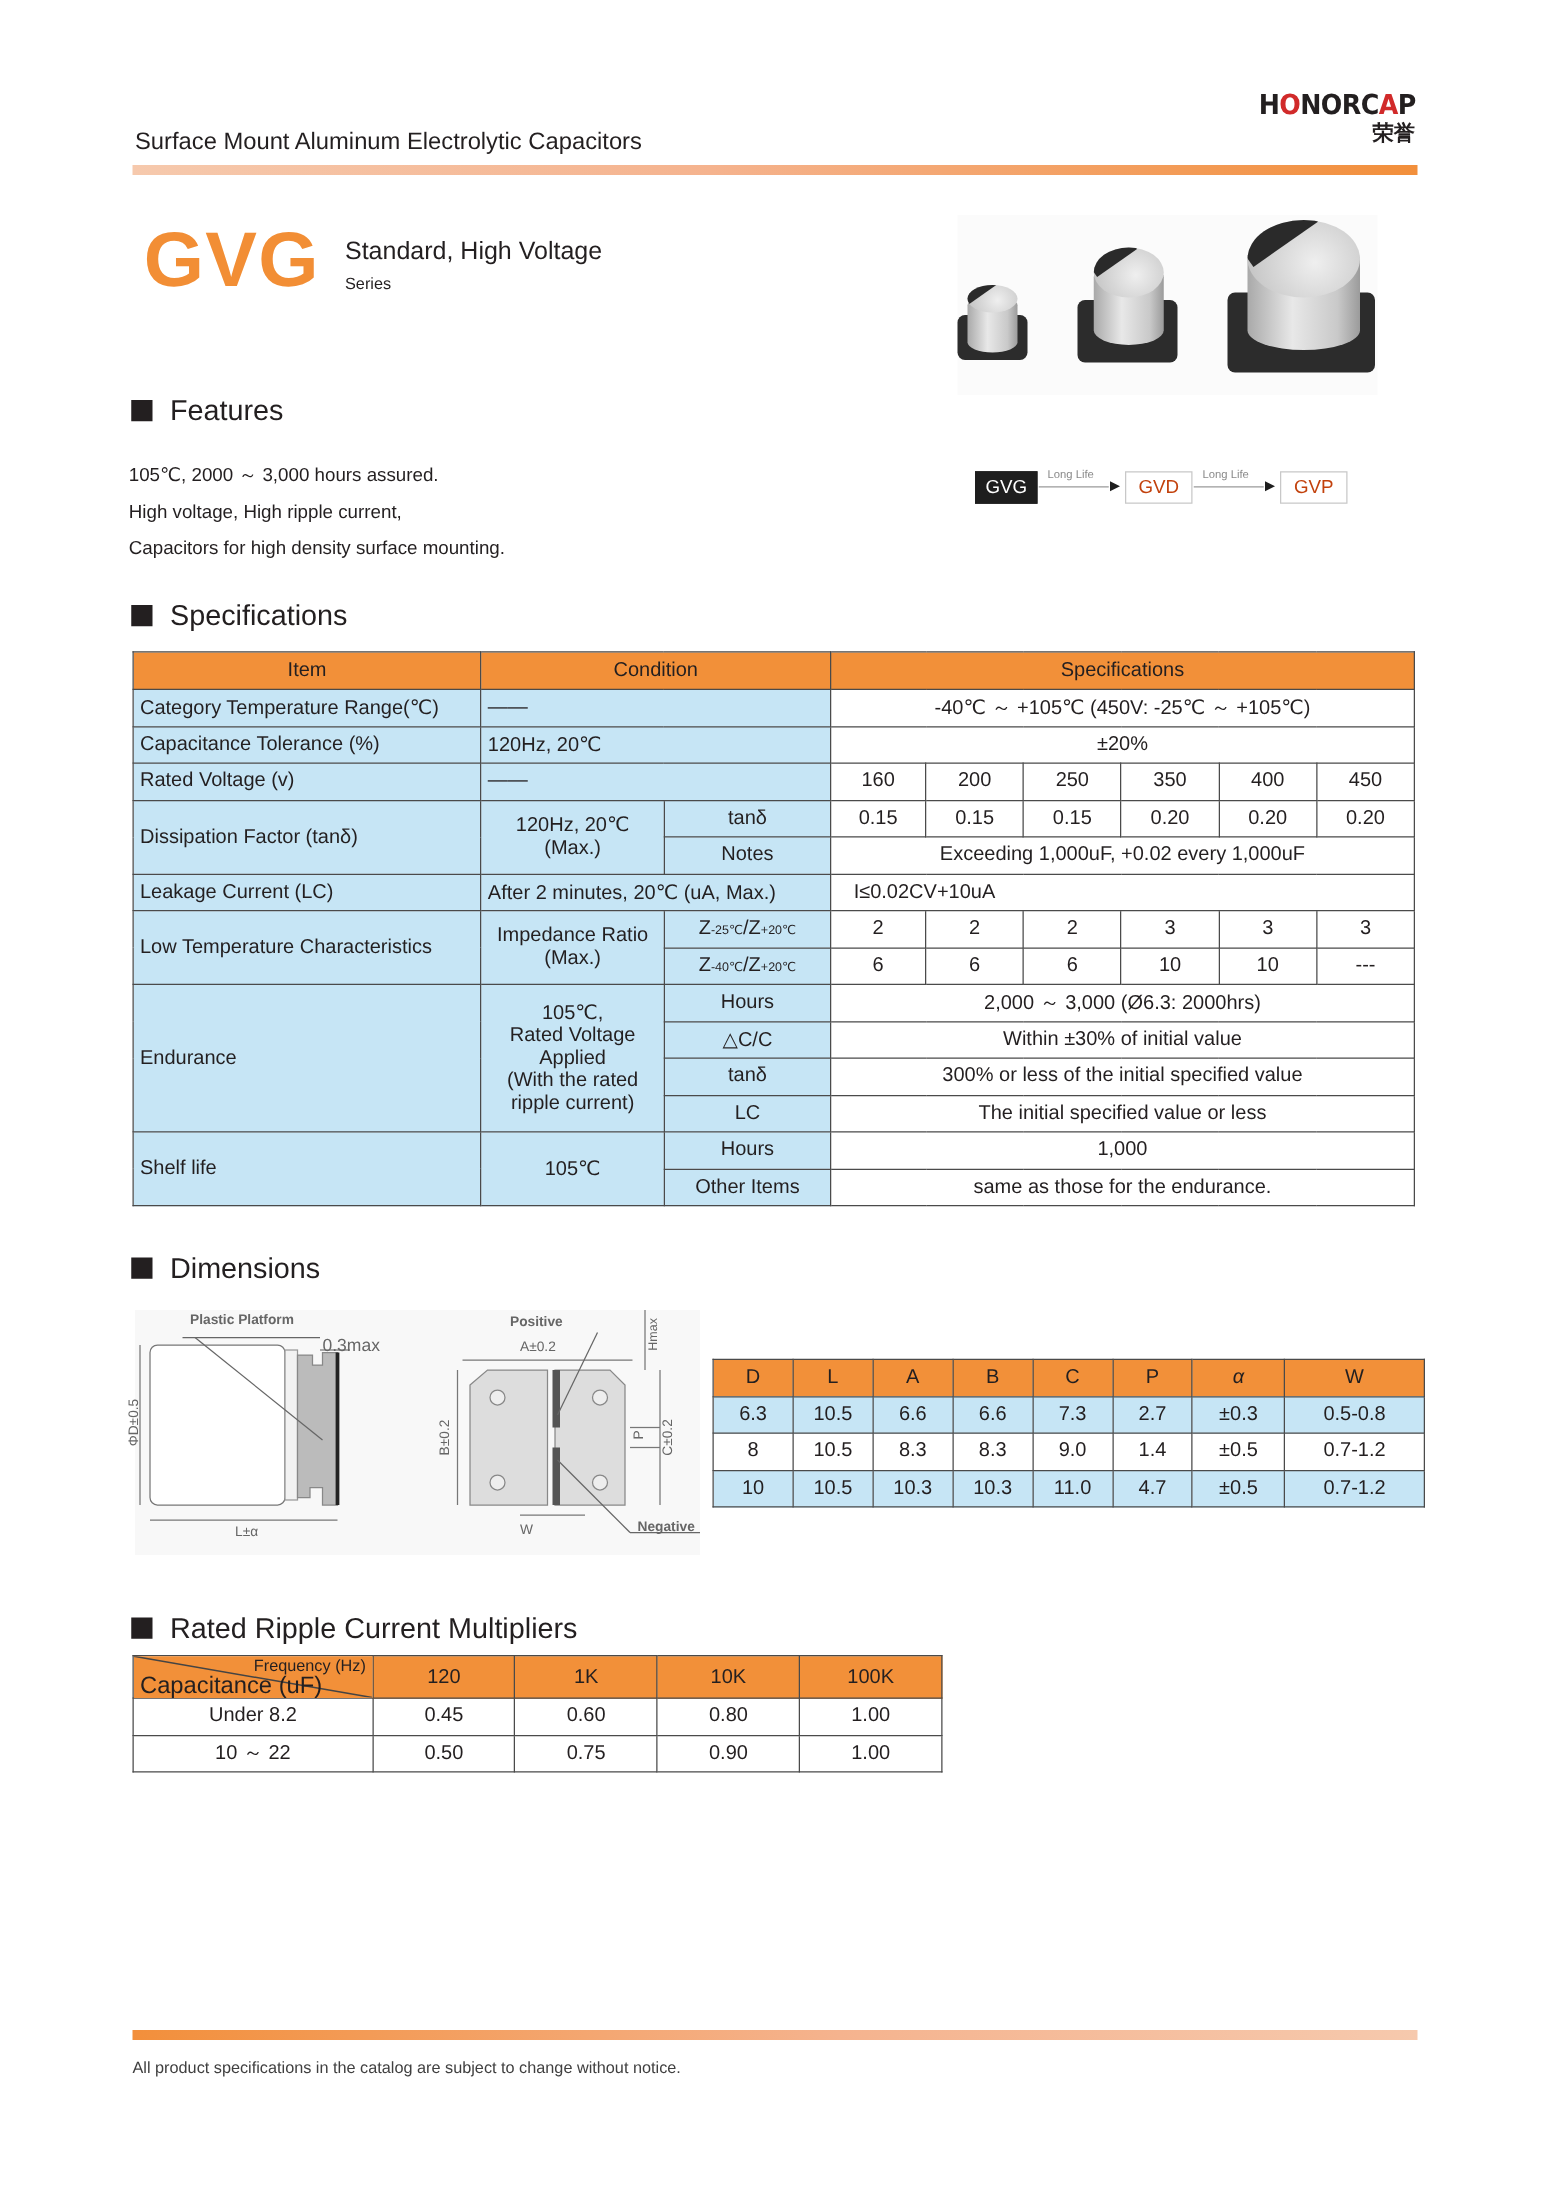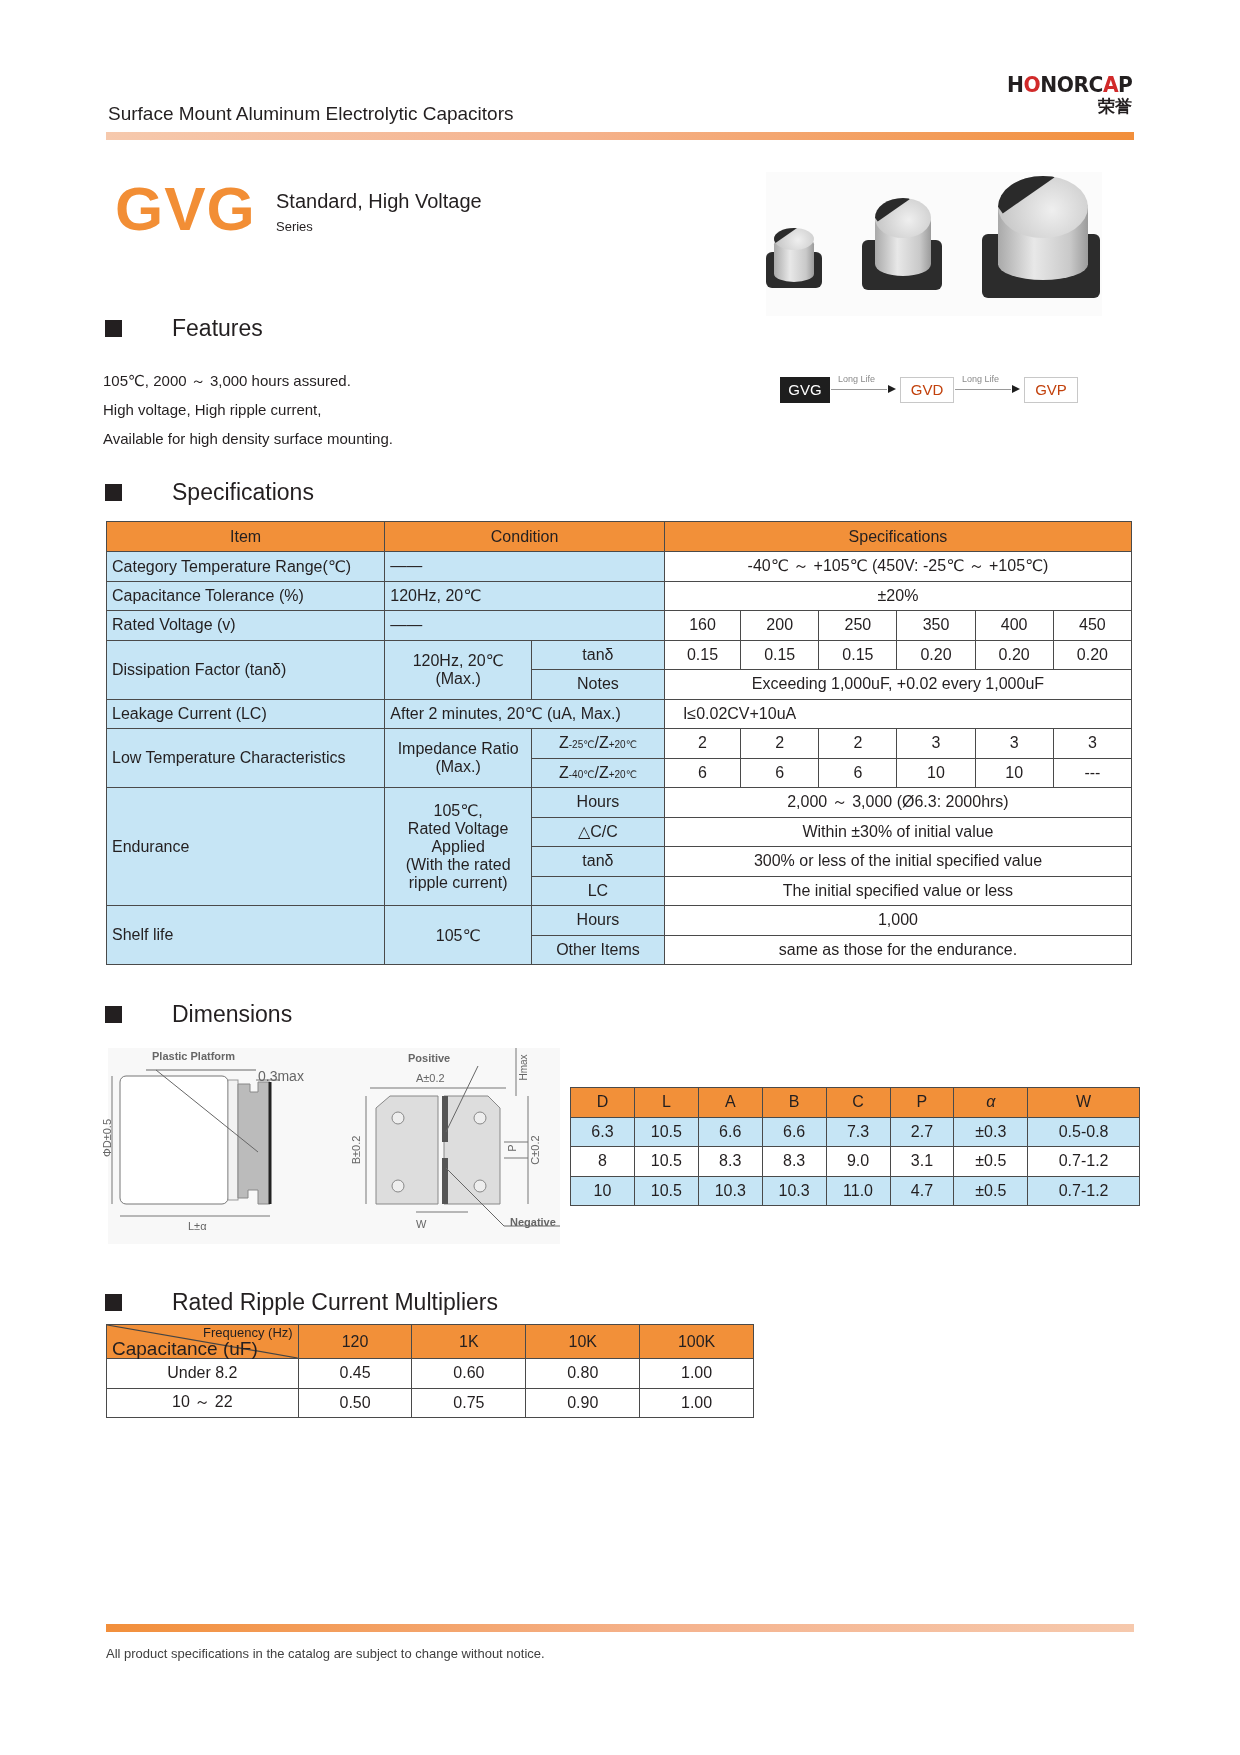--- a/index.html
+++ b/index.html
@@ -27,21 +27,21 @@
   .cap .top::before { content: ""; position: absolute; left: -10%; top: -10%; width: 70%; height: 45%; background: #2a2a2a; transform: rotate(-35deg); }
 
   .flow { position: absolute; left: 780px; top: 377px; height: 26px; width: 320px; }
   .flow-box { position: absolute; top: 0; height: 26px; font-size: 15px; line-height: 24px; text-align: center; }
   .flow-box.dark { background: #1e1e1e; color: #fff; border: 1px solid #1e1e1e; }
   .flow-box.light { background: #fff; color: #c2410c; border: 1px solid #c8c8c8; }
   .flow-label { position: absolute; top: -3px; font-size: 9px; color: #8a8a8a; }
   .flow-line { position: absolute; top: 12px; height: 1px; background: #9a9a9a; }
   .flow-arrow { position: absolute; top: 8px; width: 0; height: 0; border-top: 4px solid transparent; border-bottom: 4px solid transparent; border-left: 8px solid #1e1e1e; }
 
-  .section-h { position: absolute; left: 105px; font-size: 23px; color: #231f20; display: flex; align-items: center; gap: 36px; }
+  .section-h { position: absolute; left: 105px; font-size: 23px; color: #231f20; display: flex; align-items: center; }
   .section-h .sq { width: 17px; height: 17px; background: #231f20; margin-right: 14px; display: inline-block; }
 
   .features { position: absolute; left: 103px; top: 366px; font-size: 15px; line-height: 29px; color: #231f20; }
 
   table { border-collapse: collapse; position: absolute; font-size: 16px; color: #231f20; }
   td, th { border: 1px solid #4a4a4a; font-weight: normal; padding: 0 5px; height: 30px; }
   th { background: #f29039; text-align: center; }
   .blue { background: #c6e5f5; }
   .white { background: #ffffff; }
   .c { text-align: center; }
@@ -110,21 +110,21 @@
   <div class="flow-box light" style="left:244px;width:54px;">GVP</div>
 </div>
 
 <div class="section-h" style="top:315px;">
   <span class="sq"></span>
   <span>Features</span>
 </div>
 <div class="features">
   <div>105℃,  2000 ～ 3,000 hours assured.</div>
   <div>High voltage, High ripple current,</div>
-  <div>Available for high density surface mounting.</div>
+  <div>Capacitors for high density surface mounting.</div>
 </div>
 
 <div class="section-h" style="top:479px;">
   <span class="sq"></span>
   <span>Specifications</span>
 </div>
 
 <table class="spec">
   <colgroup>
     <col style="width:282px">
@@ -324,21 +324,21 @@
     <td>2.7</td>
     <td>±0.3</td>
     <td>0.5-0.8</td>
   </tr>
   <tr class="white">
     <td>8</td>
     <td>10.5</td>
     <td>8.3</td>
     <td>8.3</td>
     <td>9.0</td>
-    <td>3.1</td>
+    <td>1.4</td>
     <td>±0.5</td>
     <td>0.7-1.2</td>
   </tr>
   <tr class="blue">
     <td>10</td>
     <td>10.5</td>
     <td>10.3</td>
     <td>10.3</td>
     <td>11.0</td>
     <td>4.7</td>

